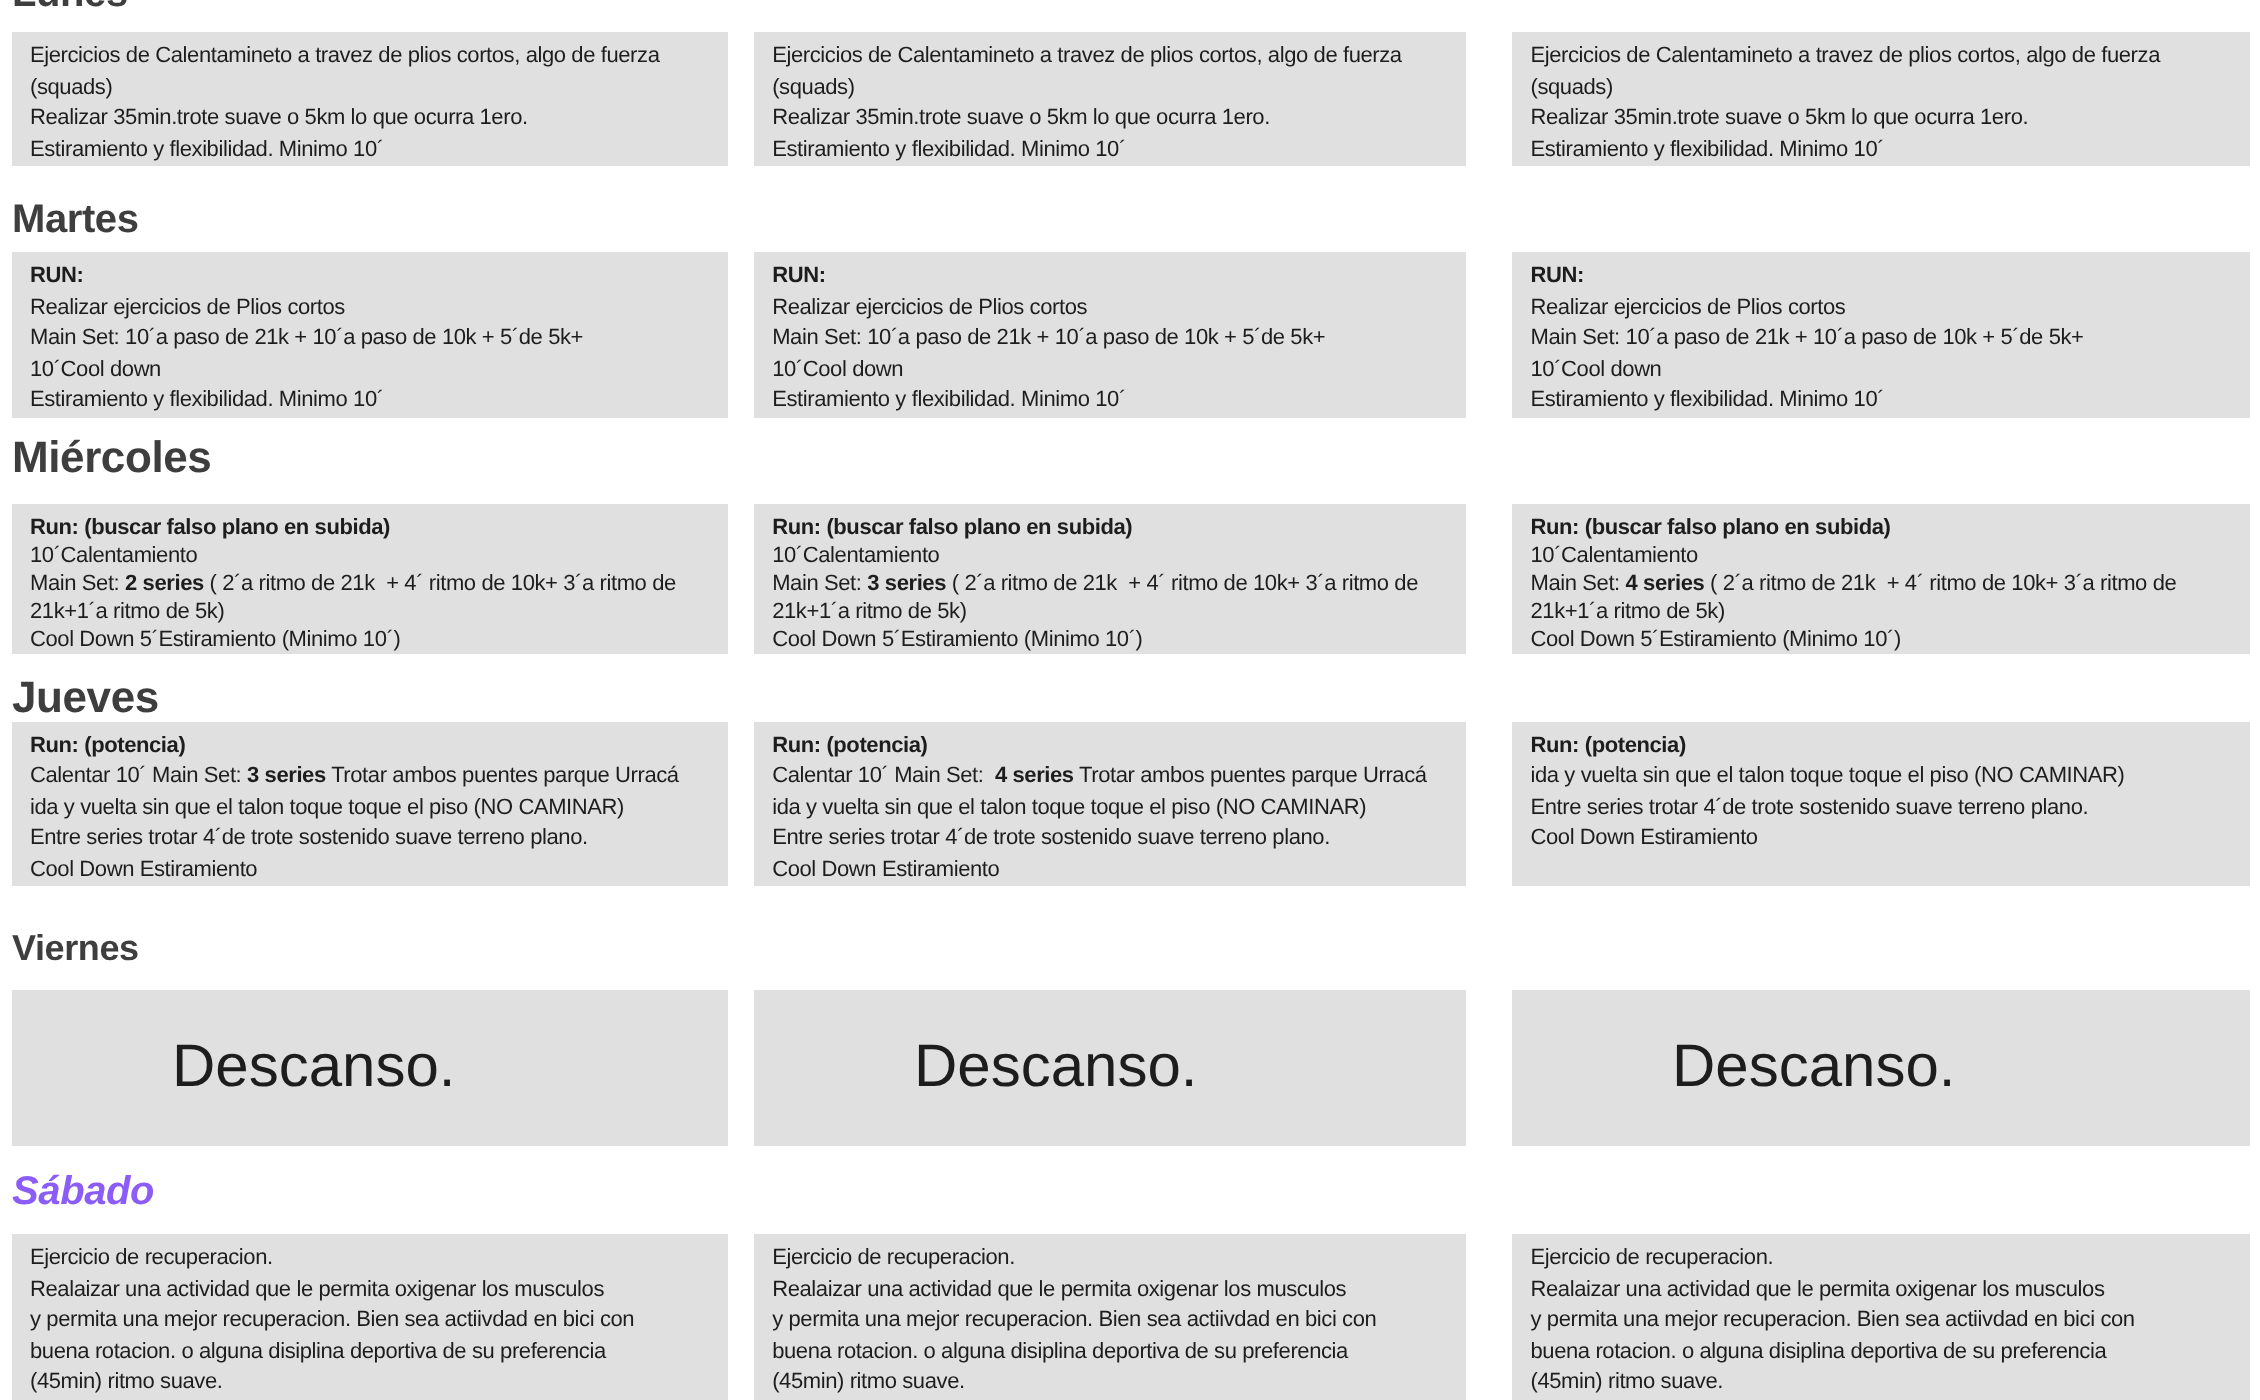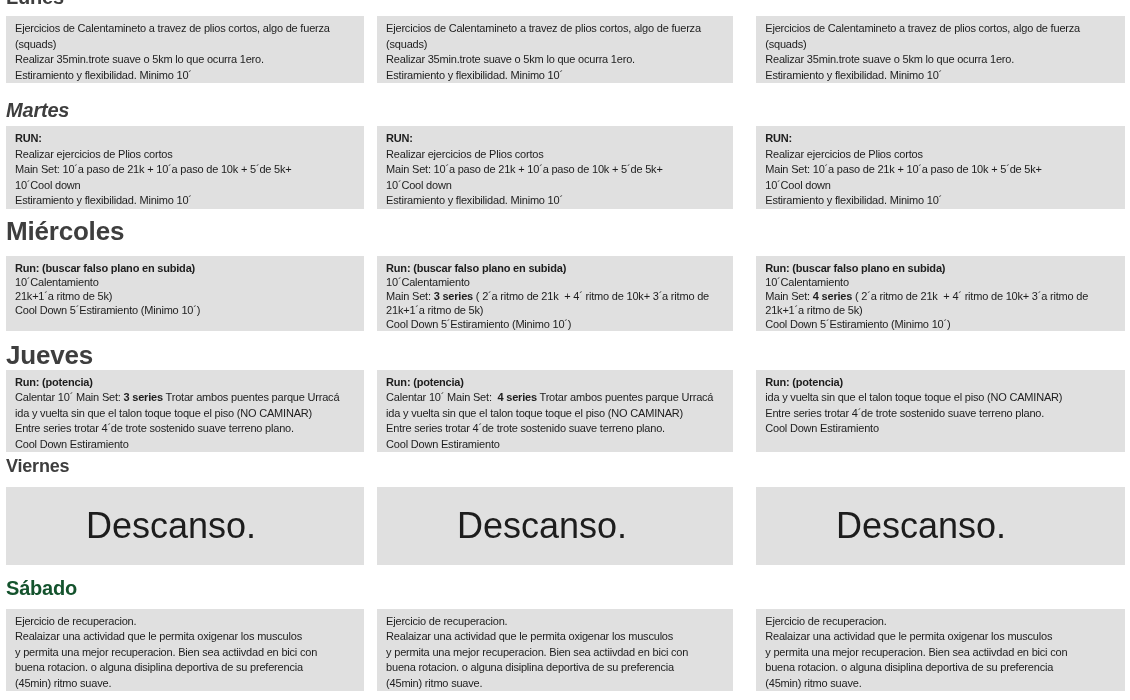--- a/index.html
+++ b/index.html
@@ -8,50 +8,50 @@
     background: #ffffff;
     font-family: "Liberation Sans", "DejaVu Sans", sans-serif;
     color: #1d1d1d;
   }
   .doc { padding-left: 6px; padding-right: 5px; }
   .hd {
     font-weight: bold; color: #3e3e3e; margin: 0; line-height: 1.1;
     letter-spacing: -0.2px;
   }
   .h-md { font-size: 20px; }
-  .h-lg { font-size: 26px; }
+  .h-lg { font-size: 22px; }
   .h-sm { font-size: 18px; }
   .s1 .hd { margin-top: -14px; }
   .s1 .row { margin-top: 8px; }
   .s2 .hd { margin-top: 16px; }
   .s2 .row { margin-top: 5px; align-items: center; }
   .s3 .hd { margin-top: 8px; }
   .s3 .row { margin-top: 11px; }
   .s4 .hd { margin-top: 10px; }
   .s4 .row { margin-top: 0; }
-  .s5 .hd { margin-top: 5px; }
+  .s5 .hd { margin-top: 22px; }
   .s5 .row { margin-top: 10px; }
   .s6 .hd { margin-top: 12px; }
   .s6 .row { margin-top: 10px; }
   .row { display: flex; }
   .cell {
     background: #e0e0e0;
     padding: 5px 2px 0 9px;
     font-size: 11px; line-height: 15.5px; letter-spacing: -0.2px;
     overflow: hidden;
   }
   .tight .cell { line-height: 14px; }
   .c1 { width: 358px; margin-right: 13px; }
   .c2 { width: 356px; margin-right: 23px; }
   .c3 { width: 369px; }
   .line { white-space: pre; }
   .b { font-weight: bold; }
   .rest.cell { height: 78px; display: flex; align-items: center; padding: 0; }
   .big {
-    font-size: 36px; color: #1d1d1d; margin-left: 80px; letter-spacing: 0;
+    font-size: 30px; color: #1d1d1d; margin-left: 80px; letter-spacing: 0;
   }
 </style>
 </head>
 <body style="background: rgb(255, 255, 255); color: rgb(29, 29, 29);">
 
 <main class="doc">
 
   <section class="day s1">
     <h2 class="hd h-md" style="color: rgb(62, 62, 62);">Lunes</h2>
     <div class="row">
@@ -70,21 +70,21 @@
       <div class="cell c3" style="background: rgb(224, 224, 224);">
           <div class="line"><span>Ejercicios de Calentamineto a travez de plios cortos, algo de fuerza</span></div>
           <div class="line"><span>(squads)</span></div>
           <div class="line"><span>Realizar 35min.trote suave o 5km lo que ocurra 1ero.</span></div>
           <div class="line"><span>Estiramiento y flexibilidad. Minimo 10´</span></div>
         </div>
     </div>
   </section>
 
   <section class="day s2">
-    <h2 class="hd h-md" style="color: rgb(62, 62, 62); font-style: italic;">Martes</h2>
+    <h2 class="hd h-md" style="color: rgb(62, 62, 62);">Martes</h2>
     <div class="row">
       <div class="cell c1" style="background: rgb(224, 224, 224);">
           <div class="line"><span class="b">RUN:</span></div>
           <div class="line"><span>Realizar ejercicios de Plios cortos</span></div>
           <div class="line"><span>Main Set: 10´a paso de 21k + 10´a paso de 10k + 5´de 5k+</span></div>
           <div class="line"><span>10´Cool down</span></div>
           <div class="line"><span>Estiramiento y flexibilidad. Minimo 10´</span></div>
         </div>
       <div class="cell c2" style="background: rgb(224, 224, 224);">
           <div class="line"><span class="b">RUN:</span></div>
@@ -102,20 +102,21 @@
         </div>
     </div>
   </section>
 
   <section class="day s3 tight">
     <h2 class="hd h-lg" style="color: rgb(62, 62, 62);">Miércoles</h2>
     <div class="row">
       <div class="cell c1" style="background: rgb(224, 224, 224);">
           <div class="line"><span class="b">Run: (buscar falso plano en subida)</span></div>
           <div class="line"><span>10´Calentamiento</span></div>
+          <div class="line"><span>Main Set: </span><span class="b">2 series</span><span> ( 2´a ritmo de 21k  + 4´ ritmo de 10k+ 3´a ritmo de</span></div>
           <div class="line"><span>21k+1´a ritmo de 5k)</span></div>
           <div class="line"><span>Cool Down 5´Estiramiento (Minimo 10´)</span></div>
         </div>
       <div class="cell c2" style="background: rgb(224, 224, 224);">
           <div class="line"><span class="b">Run: (buscar falso plano en subida)</span></div>
           <div class="line"><span>10´Calentamiento</span></div>
           <div class="line"><span>Main Set: </span><span class="b">3 series</span><span> ( 2´a ritmo de 21k  + 4´ ritmo de 10k+ 3´a ritmo de</span></div>
           <div class="line"><span>21k+1´a ritmo de 5k)</span></div>
           <div class="line"><span>Cool Down 5´Estiramiento (Minimo 10´)</span></div>
         </div>
@@ -164,21 +165,21 @@
       <div class="cell c2 rest" style="background: rgb(224, 224, 224);">
         <span class="big">Descanso.</span>
       </div>
       <div class="cell c3 rest" style="background: rgb(224, 224, 224);">
         <span class="big">Descanso.</span>
       </div>
     </div>
   </section>
 
   <section class="day s6">
-    <h2 class="hd h-md" style="color: #14532d;">Sábado</h2>
+    <h2 class="hd h-md" style="color: #8b5cf6; font-style: italic;">Sábado</h2>
     <div class="row">
       <div class="cell c1" style="background: rgb(224, 224, 224);">
           <div class="line"><span>Ejercicio de recuperacion.</span></div>
           <div class="line"><span>Realaizar una actividad que le permita oxigenar los musculos</span></div>
           <div class="line"><span>y permita una mejor recuperacion. Bien sea actiivdad en bici con</span></div>
           <div class="line"><span>buena rotacion. o alguna disiplina deportiva de su preferencia</span></div>
           <div class="line"><span>(45min) ritmo suave.</span></div>
         </div>
       <div class="cell c2" style="background: rgb(224, 224, 224);">
           <div class="line"><span>Ejercicio de recuperacion.</span></div>

